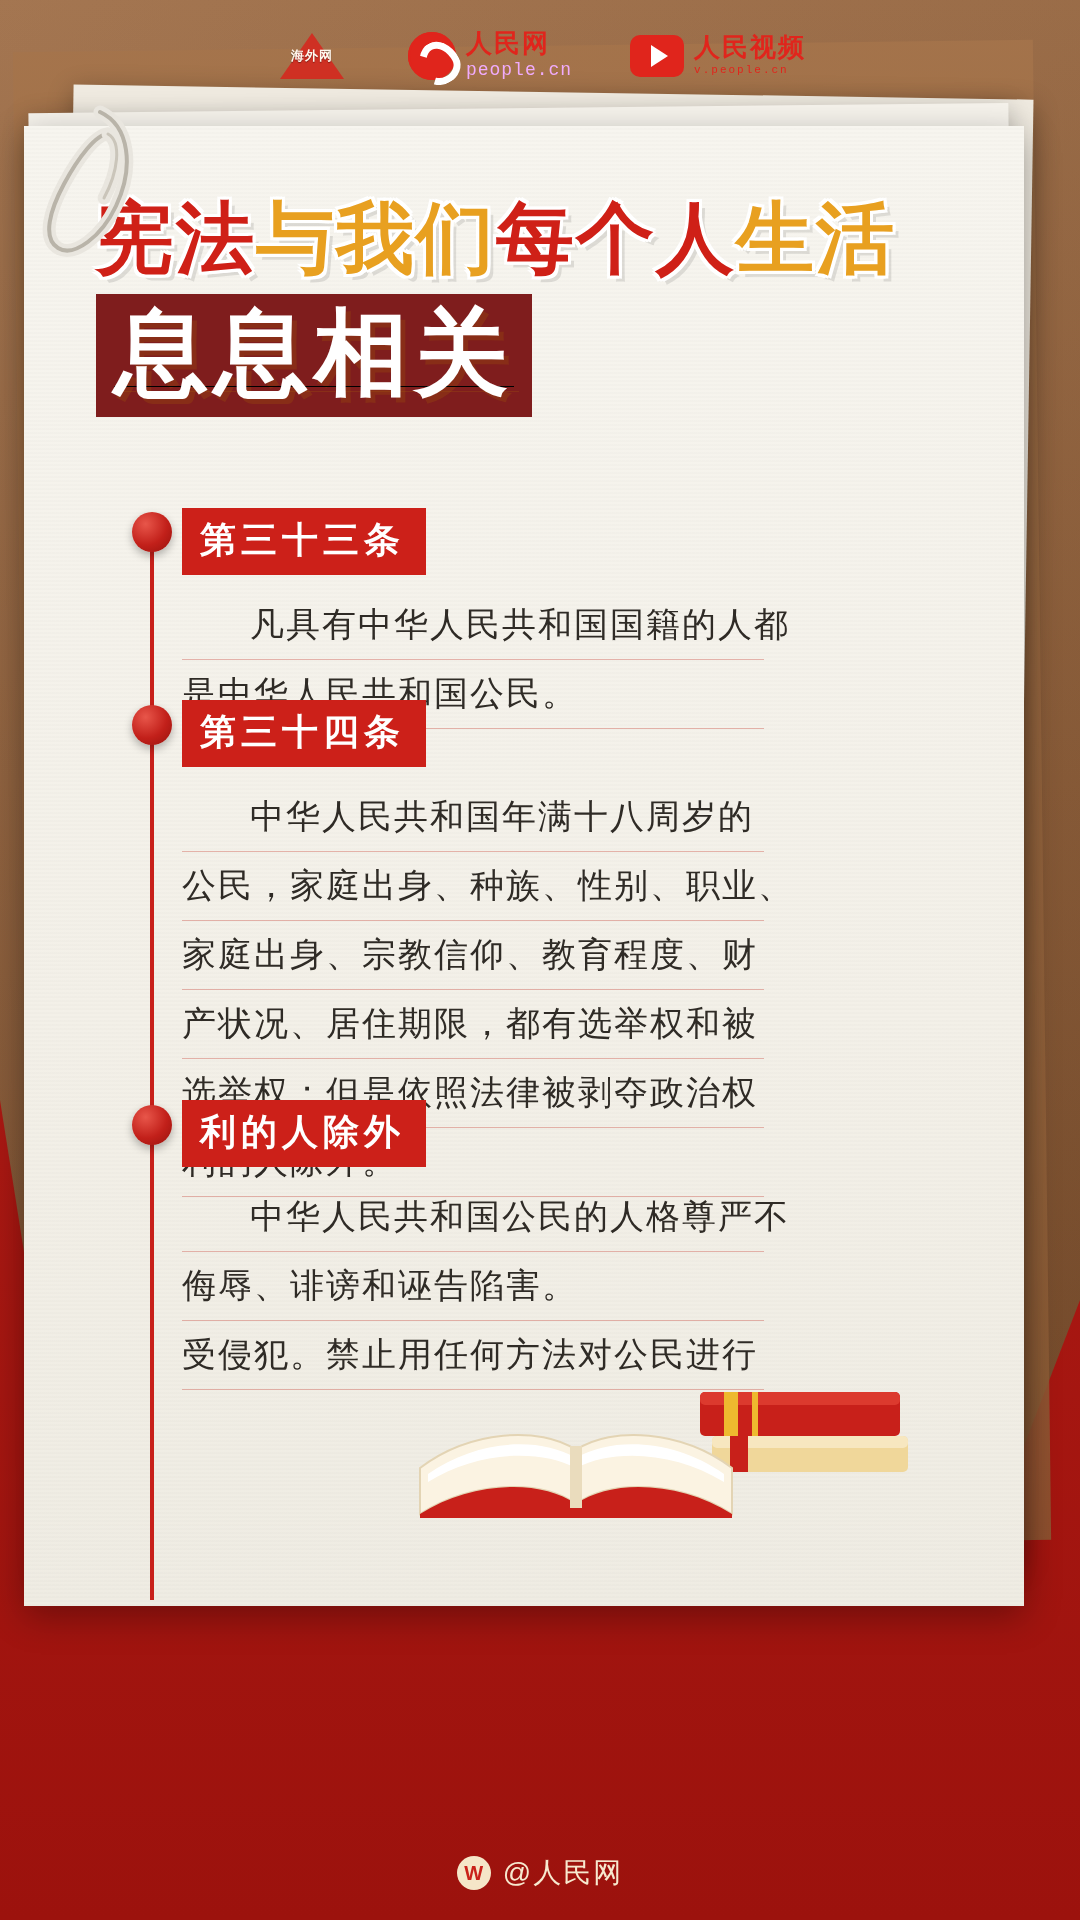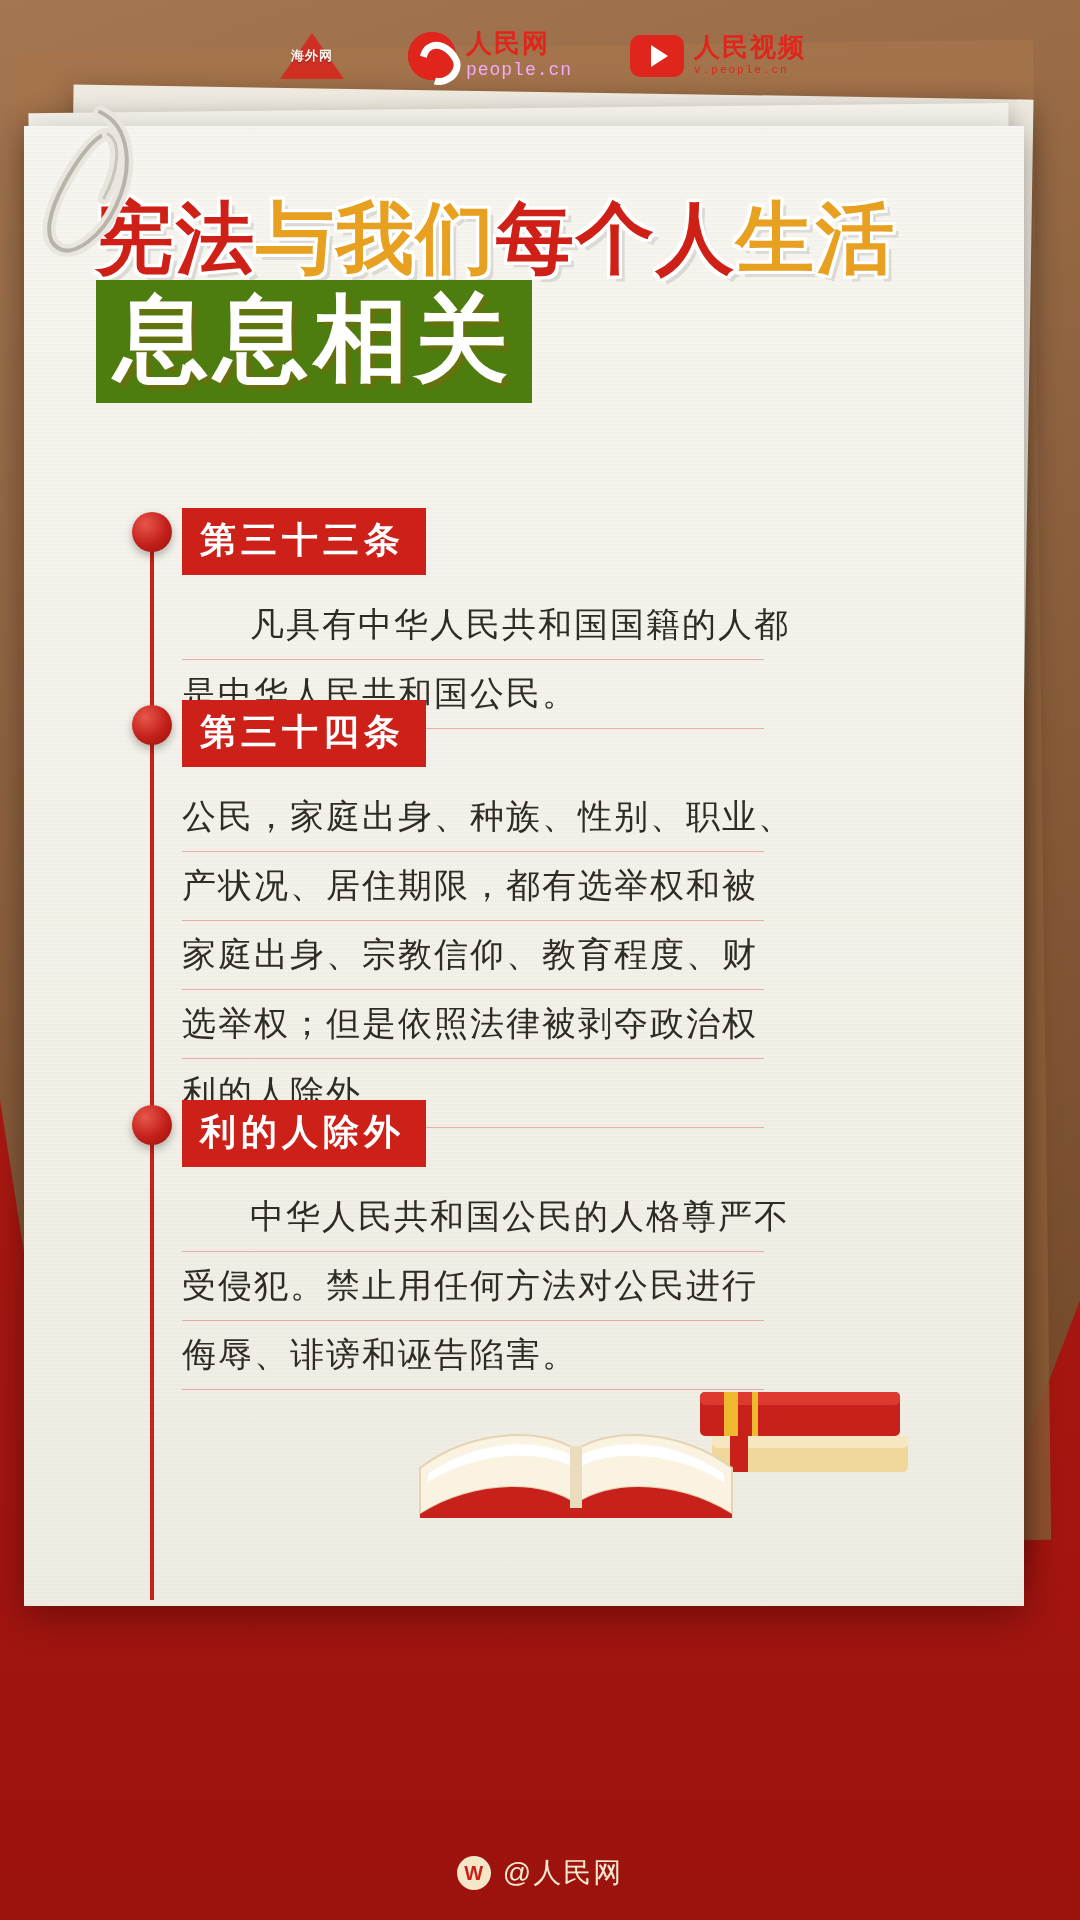--- a/index.html
+++ b/index.html
@@ -180,23 +180,25 @@
   }
   .hl-row1 .c-red { color: #cf2017; }
   .hl-row1 .c-org { color: #e8a020; margin-top: 28px; }
   .hl-row1 span {
     text-shadow:
        3px 0 0 #fff, -3px 0 0 #fff, 0 3px 0 #fff, 0 -3px 0 #fff,
        3px 3px 0 #fff, -3px 3px 0 #fff, 3px -3px 0 #fff, -3px -3px 0 #fff,
        6px 6px 0 rgba(0,0,0,.10);
   }
   .hl-row2 {
-    background: #4d7c0f;
+    margin-top: 14px;
+    background: #7f1d1d;
     display: inline-block;
     padding: 6px 18px 12px 18px;
+    text-decoration: underline;
   }
   .hl-row2 span {
     font-size: 94px;
     font-weight: bold;
     color: #ffffff;
     letter-spacing: 6px;
     line-height: 1.12;
     white-space: nowrap;
     text-shadow: 5px 5px 0 rgba(160,90,10,.28);
   }
@@ -340,34 +342,35 @@
   <div class="art-tag">第三十三条</div>
   <div class="art-body">
     <div class="art-line indent">凡具有中华人民共和国国籍的人都</div>
     <div class="art-line">是中华人民共和国公民。</div>
   </div>
 </div>
 
 <div class="article" style="top:700px">
   <div class="art-tag">第三十四条</div>
   <div class="art-body">
+    <div class="art-line indent">中华人民共和国年满十八周岁的</div>
     <div class="art-line">公民，家庭出身、种族、性别、职业、</div>
+    <div class="art-line">家庭出身、宗教信仰、教育程度、财</div>
     <div class="art-line">产状况、居住期限，都有选举权和被</div>
-    <div class="art-line">家庭出身、宗教信仰、教育程度、财</div>
     <div class="art-line">选举权；但是依照法律被剥夺政治权</div>
     <div class="art-line">利的人除外。</div>
   </div>
 </div>
 
 <div class="article" style="top:1100px">
   <div class="art-tag">利的人除外</div>
   <div class="art-body">
     <div class="art-line indent">中华人民共和国公民的人格尊严不</div>
+    <div class="art-line">侮辱、诽谤和诬告陷害。</div>
     <div class="art-line">受侵犯。禁止用任何方法对公民进行</div>
-    <div class="art-line">侮辱、诽谤和诬告陷害。</div>
   </div>
 </div>
 
 <svg class="books" viewBox="0 0 520 200">
 
   <rect x="312" y="118" width="196" height="36" rx="5" fill="#f0d79a"></rect>
   <rect x="312" y="118" width="196" height="12" rx="5" fill="#f7e7c0"></rect>
   <rect x="330" y="118" width="18" height="36" fill="#c8201a"></rect>
   <rect x="300" y="74" width="200" height="44" rx="5" fill="#c8201a"></rect>
   <rect x="300" y="74" width="200" height="13" rx="5" fill="#dc3a2e"></rect>

